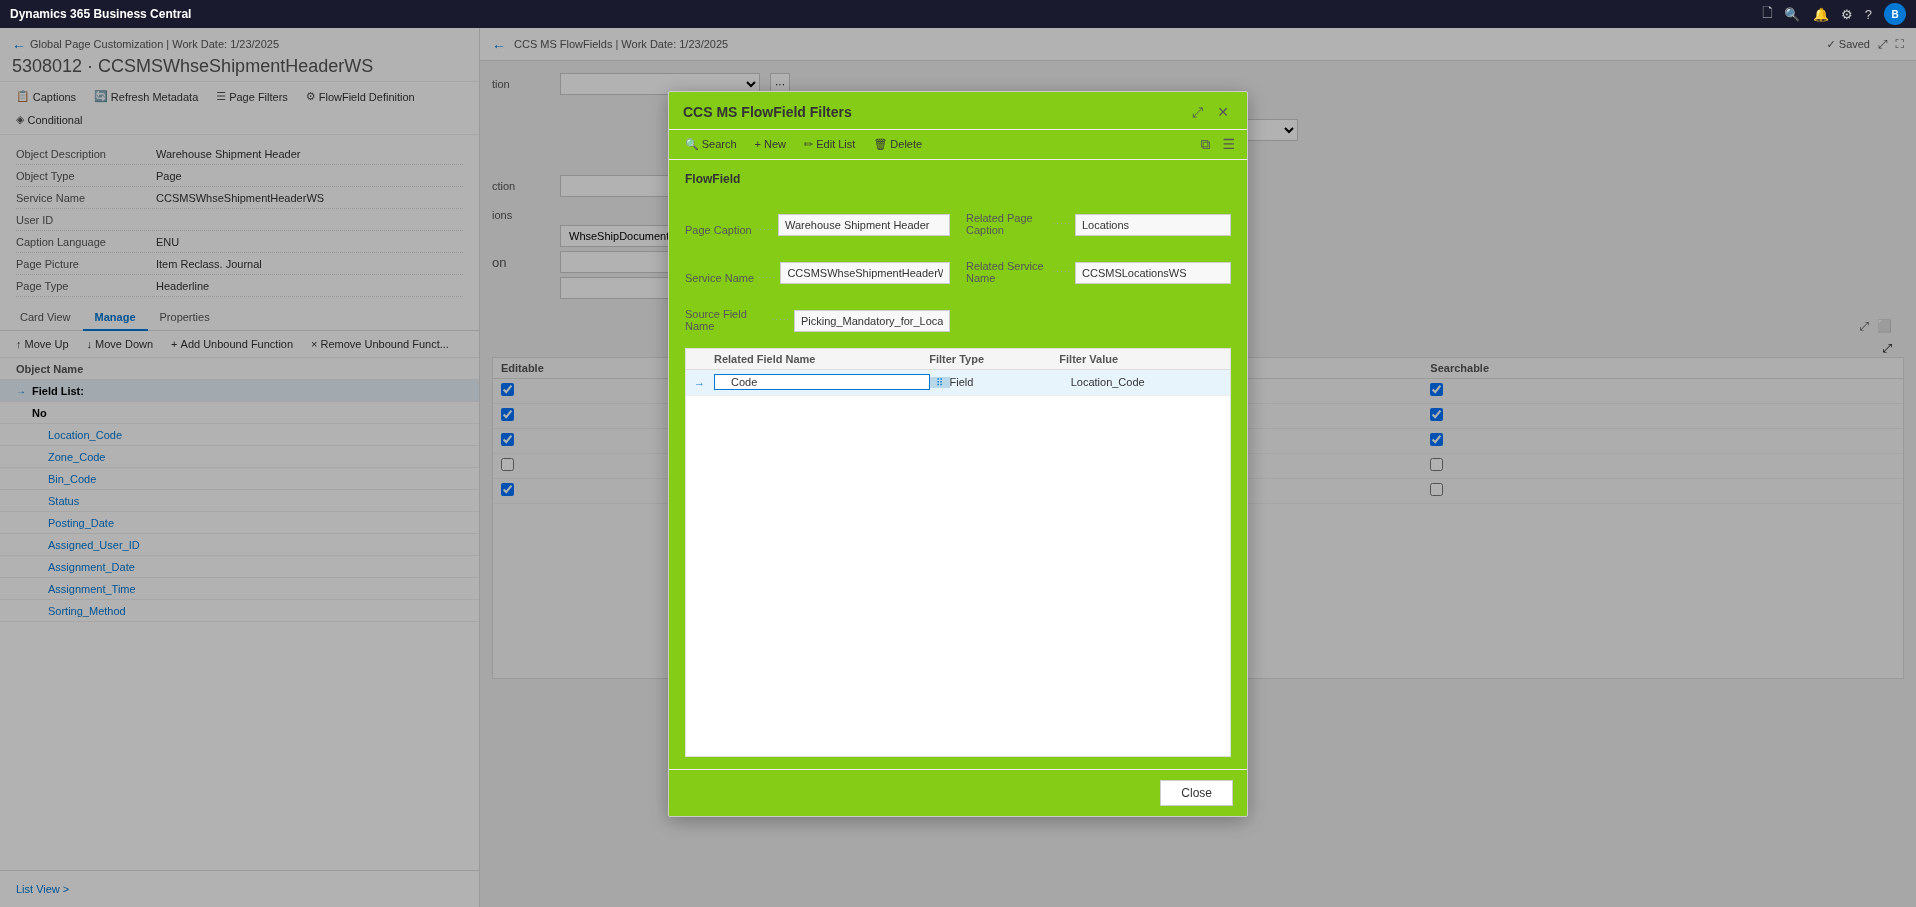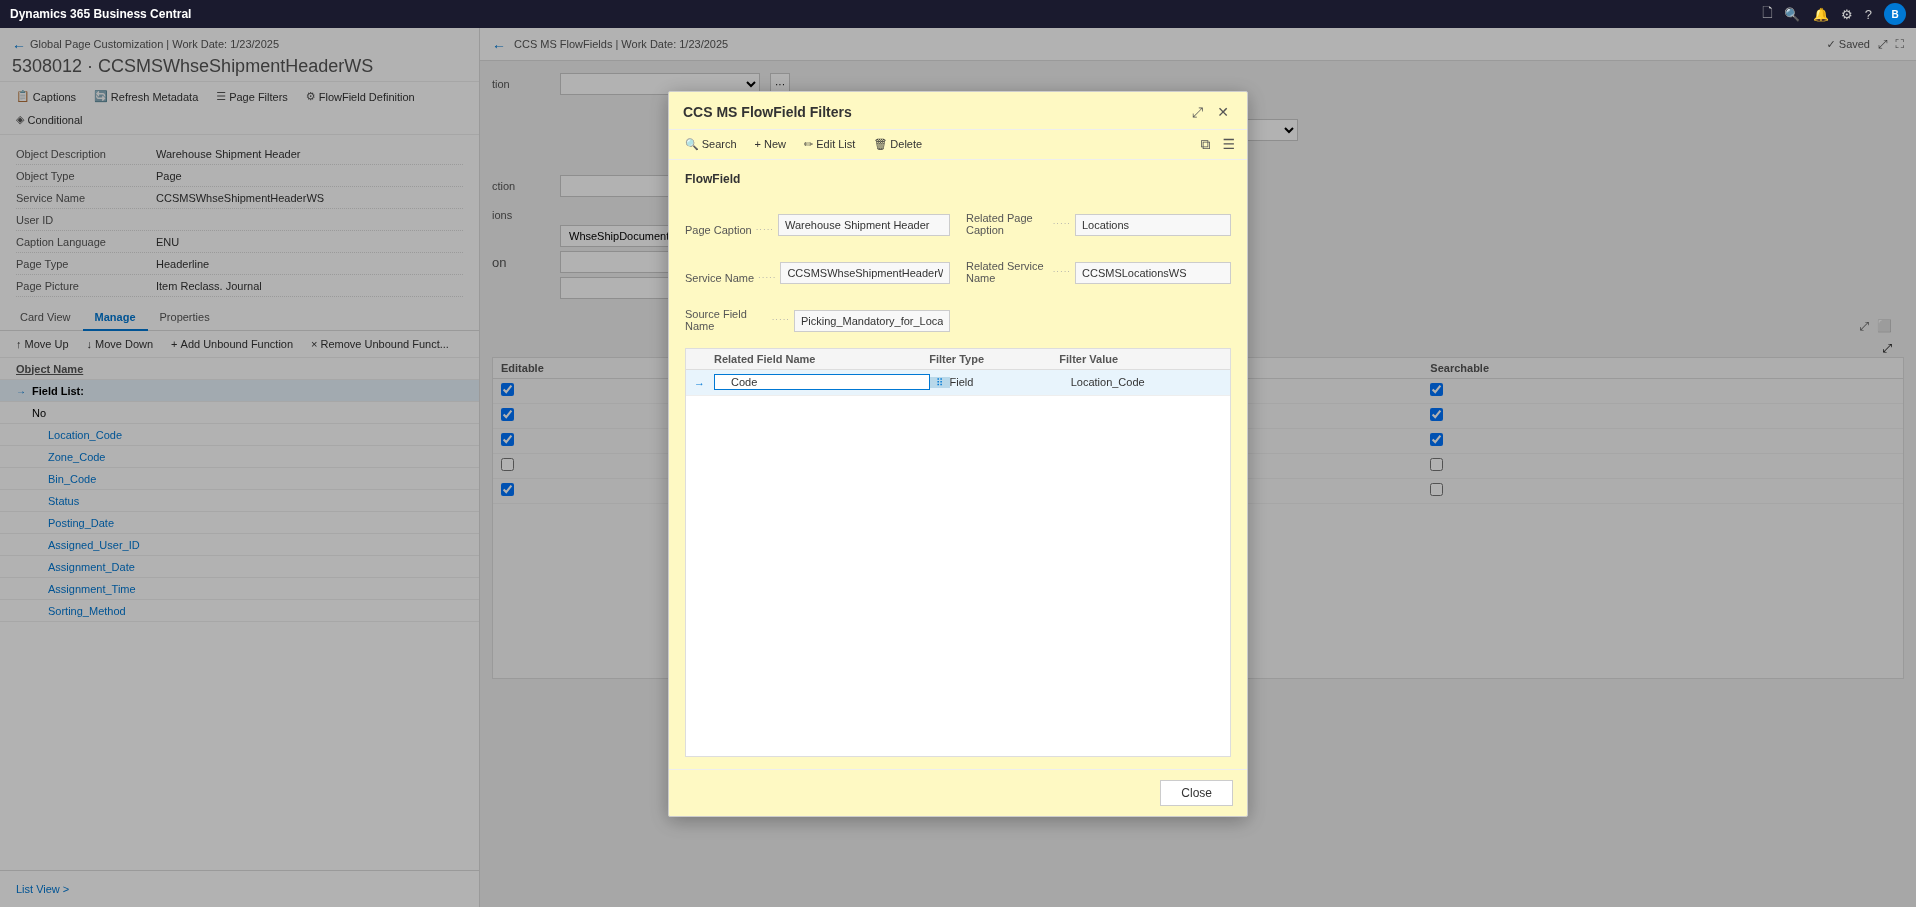--- a/index.html
+++ b/index.html
@@ -74,28 +74,28 @@
       padding: 4px 8px; border-bottom: 1px solid #eee;
     }
     .manage-btn {
       display: flex; align-items: center; gap: 3px;
       padding: 3px 8px; cursor: pointer; border: none;
       background: none; font-size: 11px; color: #333;
       border-radius: 2px;
     }
 
     .list-section { flex: 1; overflow-y: auto; }
-    .list-col-header { font-weight: 600; color: #555; text-decoration: underline; }
+    .list-col-header { font-weight: 600; color: #555; }
     .list-item {
       display: flex; align-items: center;
       padding: 3px 16px; border-bottom: 1px solid #f0f0f0;
       font-size: 11px; min-height: 22px;
     }
     .list-item .arrow { color: #0078d4; margin-right: 6px; font-size: 10px; }
-    .list-item.bold { font-weight: 400; }
+    .list-item.bold { font-weight: 700; }
     .list-item.indent2 { padding-left: 48px; color: #0078d4; }
     .list-item.selected { background: #e8f4fc; }
 
     
     .right-panel {
       flex: 1; background: #f0f0f0; display: flex; flex-direction: column; overflow: hidden;
       position: relative;
     }
     .right-panel-header {
       background: #fff; padding: 8px 12px; border-bottom: 1px solid #ddd;
@@ -117,21 +117,21 @@
 
     
     .overlay {
       position: fixed; top: 28px; left: 0; right: 0; bottom: 0;
       background: rgba(0,0,0,0.3); z-index: 100;
     }
 
     
     .dialog {
       position: fixed; top: 50%; left: 50%; transform: translate(-50%, -50%);
-      background: #fef9c3; z-index: 200; width: 580px;
+      background: #84cc16; z-index: 200; width: 580px;
       box-shadow: 0 4px 20px rgba(0,0,0,0.3); border: 1px solid #ccc;
       border-radius: 2px;
     }
     .dialog-header {
       display: flex; align-items: center; justify-content: space-between;
       padding: 10px 14px 6px;
       border-bottom: 1px solid #eee;
     }
     .dialog-title { font-size: 14px; font-weight: 600; color: #333; }
     .dialog-header-icons { display: flex; gap: 6px; align-items: center; }
@@ -292,26 +292,26 @@
       </div>
       <div class="form-row">
         <span class="form-label">User ID</span>
         <span class="form-value"></span>
       </div>
       <div class="form-row">
         <span class="form-label">Caption Language</span>
         <span class="form-value">ENU</span>
       </div>
       <div class="form-row">
+        <span class="form-label">Page Picture</span>
+        <span class="form-value">Item Reclass. Journal</span>
+      </div>
+      <div class="form-row">
         <span class="form-label">Page Type</span>
         <span class="form-value">Headerline</span>
-      </div>
-      <div class="form-row">
-        <span class="form-label">Page Picture</span>
-        <span class="form-value">Item Reclass. Journal</span>
       </div>
     </div>
 
     <div class="tabs">
       <div class="tab">Card View</div>
       <div class="tab active">Manage</div>
       <div class="tab">Properties</div>
     </div>
 
     <div class="manage-toolbar">

